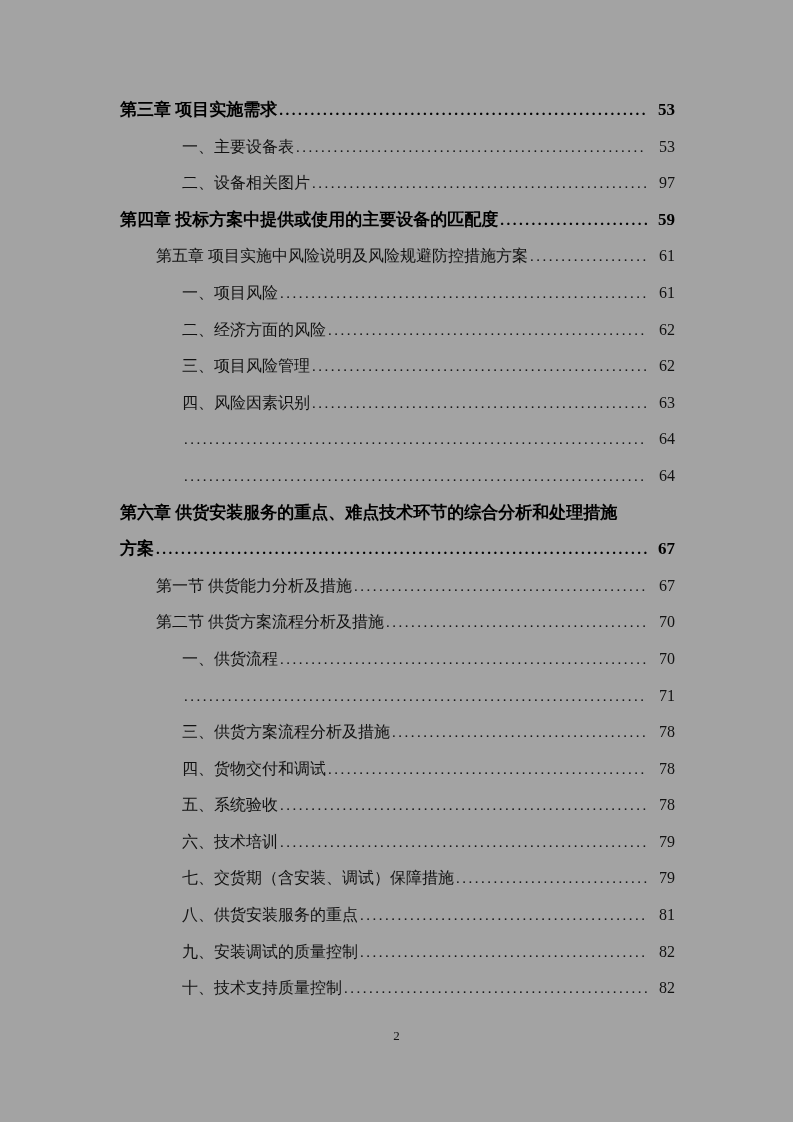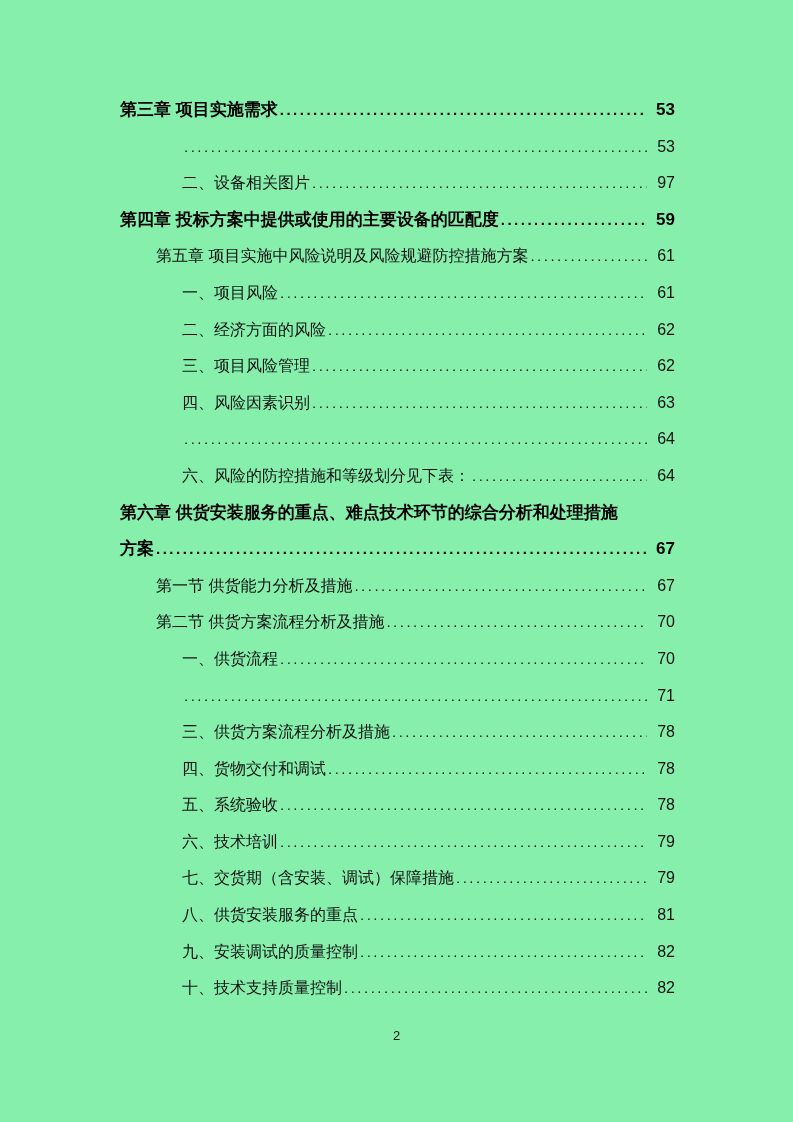--- a/index.html
+++ b/index.html
@@ -1,22 +1,22 @@
 <!DOCTYPE html>
 <html><head>
 <meta charset="utf-8">
 <style>
   * { margin: 0; padding: 0; box-sizing: border-box; }
   html, body { background: #ffffff; }
   .page {
     width: 793px;
     height: 1122px;
     position: relative;
-    background: #86efac;
-    font-family: Liberation Sans, sans-serif;
+    background: #a3a3a3;
+    font-family: Liberation Serif, serif;
     color: #000000;
     overflow: hidden;
   }
   .toc {
     position: absolute;
     left: 120px;
     right: 118px;
     top: 92px;
   }
   .toc-row {
@@ -65,20 +65,21 @@
 <body>
 
 <div class="page">
   <div class="toc">
       <div class="toc-row level-1 bold">
         <span class="toc-title">第三章 项目实施需求</span>
         <span class="leader"></span>
         <span class="pagenum">53</span>
       </div>
       <div class="toc-row level-3">
+        <span class="toc-title">一、主要设备表</span>
         <span class="leader"></span>
         <span class="pagenum">53</span>
       </div>
       <div class="toc-row level-3">
         <span class="toc-title">二、设备相关图片</span>
         <span class="leader"></span>
         <span class="pagenum">97</span>
       </div>
       <div class="toc-row level-1 bold">
         <span class="toc-title">第四章 投标方案中提供或使用的主要设备的匹配度</span>
@@ -108,21 +109,20 @@
       <div class="toc-row level-3">
         <span class="toc-title">四、风险因素识别</span>
         <span class="leader"></span>
         <span class="pagenum">63</span>
       </div>
       <div class="toc-row level-3">
         <span class="leader"></span>
         <span class="pagenum">64</span>
       </div>
       <div class="toc-row level-3">
-        <span class="toc-title">六、风险的防控措施和等级划分见下表：</span>
         <span class="leader"></span>
         <span class="pagenum">64</span>
       </div>
       <div class="toc-row level-1 bold">
         <span class="toc-title">第六章 供货安装服务的重点、难点技术环节的综合分析和处理措施</span>
       </div>
       <div class="toc-row level-1 bold">
         <span class="toc-title">方案</span>
         <span class="leader"></span>
         <span class="pagenum">67</span>

